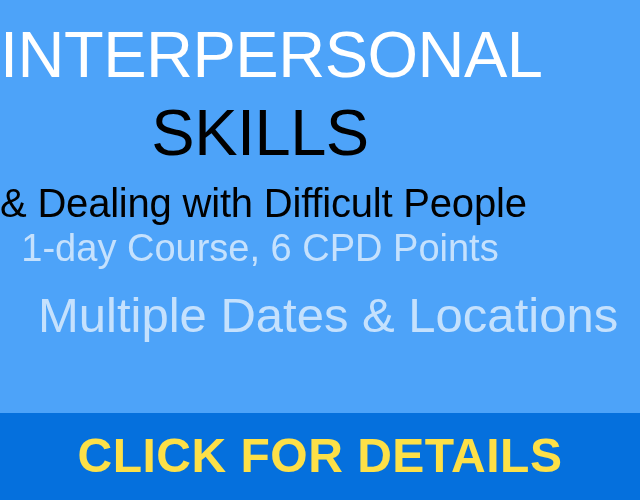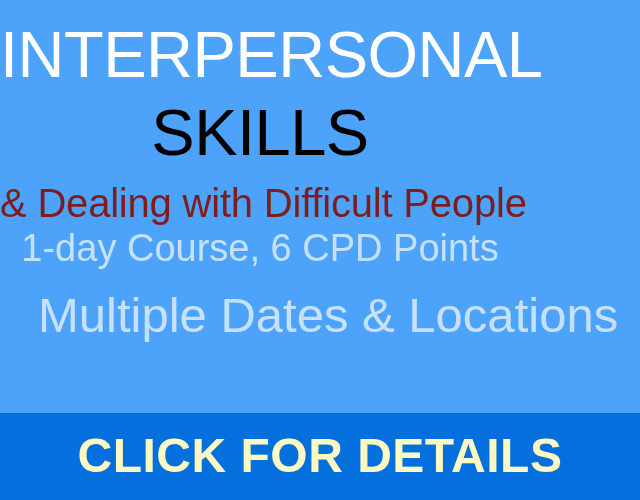--- a/index.html
+++ b/index.html
@@ -60,21 +60,21 @@
     color: #000000;
   }
 
   
   .subtitle {
     top: 181px;
     font-size: 40px;
     line-height: 44px;
     font-weight: 300;
     letter-spacing: -0.2px;
-    color: #7f1d1d;
+    color: #000000;
   }
 
   
   .detail-1 {
     top: 227px;
     font-size: 38px;
     line-height: 42px;
     font-weight: 300;
     letter-spacing: 0px;
     color: rgba(255, 255, 255, 0.68);
@@ -111,21 +111,21 @@
     align-items: center;
     justify-content: center;
     cursor: pointer;
     box-sizing: border-box;
   }
   .cta-label {
     font-size: 48px;
     line-height: 50px;
     font-weight: 700;
     letter-spacing: 0.5px;
-    color: #fef9c3;
+    color: #fde047;
     white-space: nowrap;
     text-align: center;
     margin: 0;
     padding: 0 0 2px 0;
   }
 </style>
 </head>
 <body>
 
 <div id="banner-ad">

